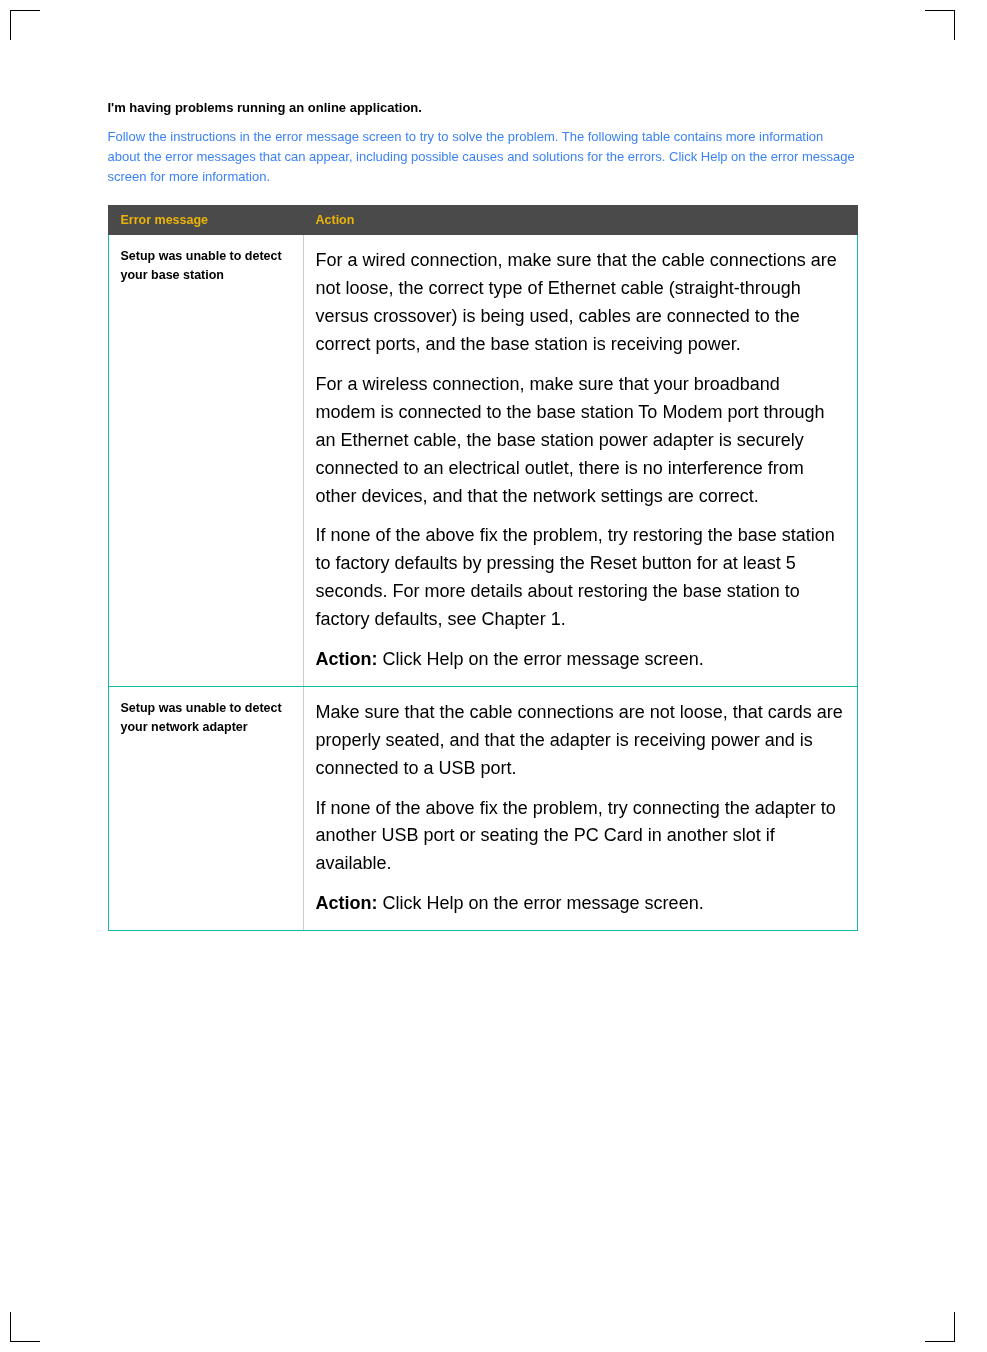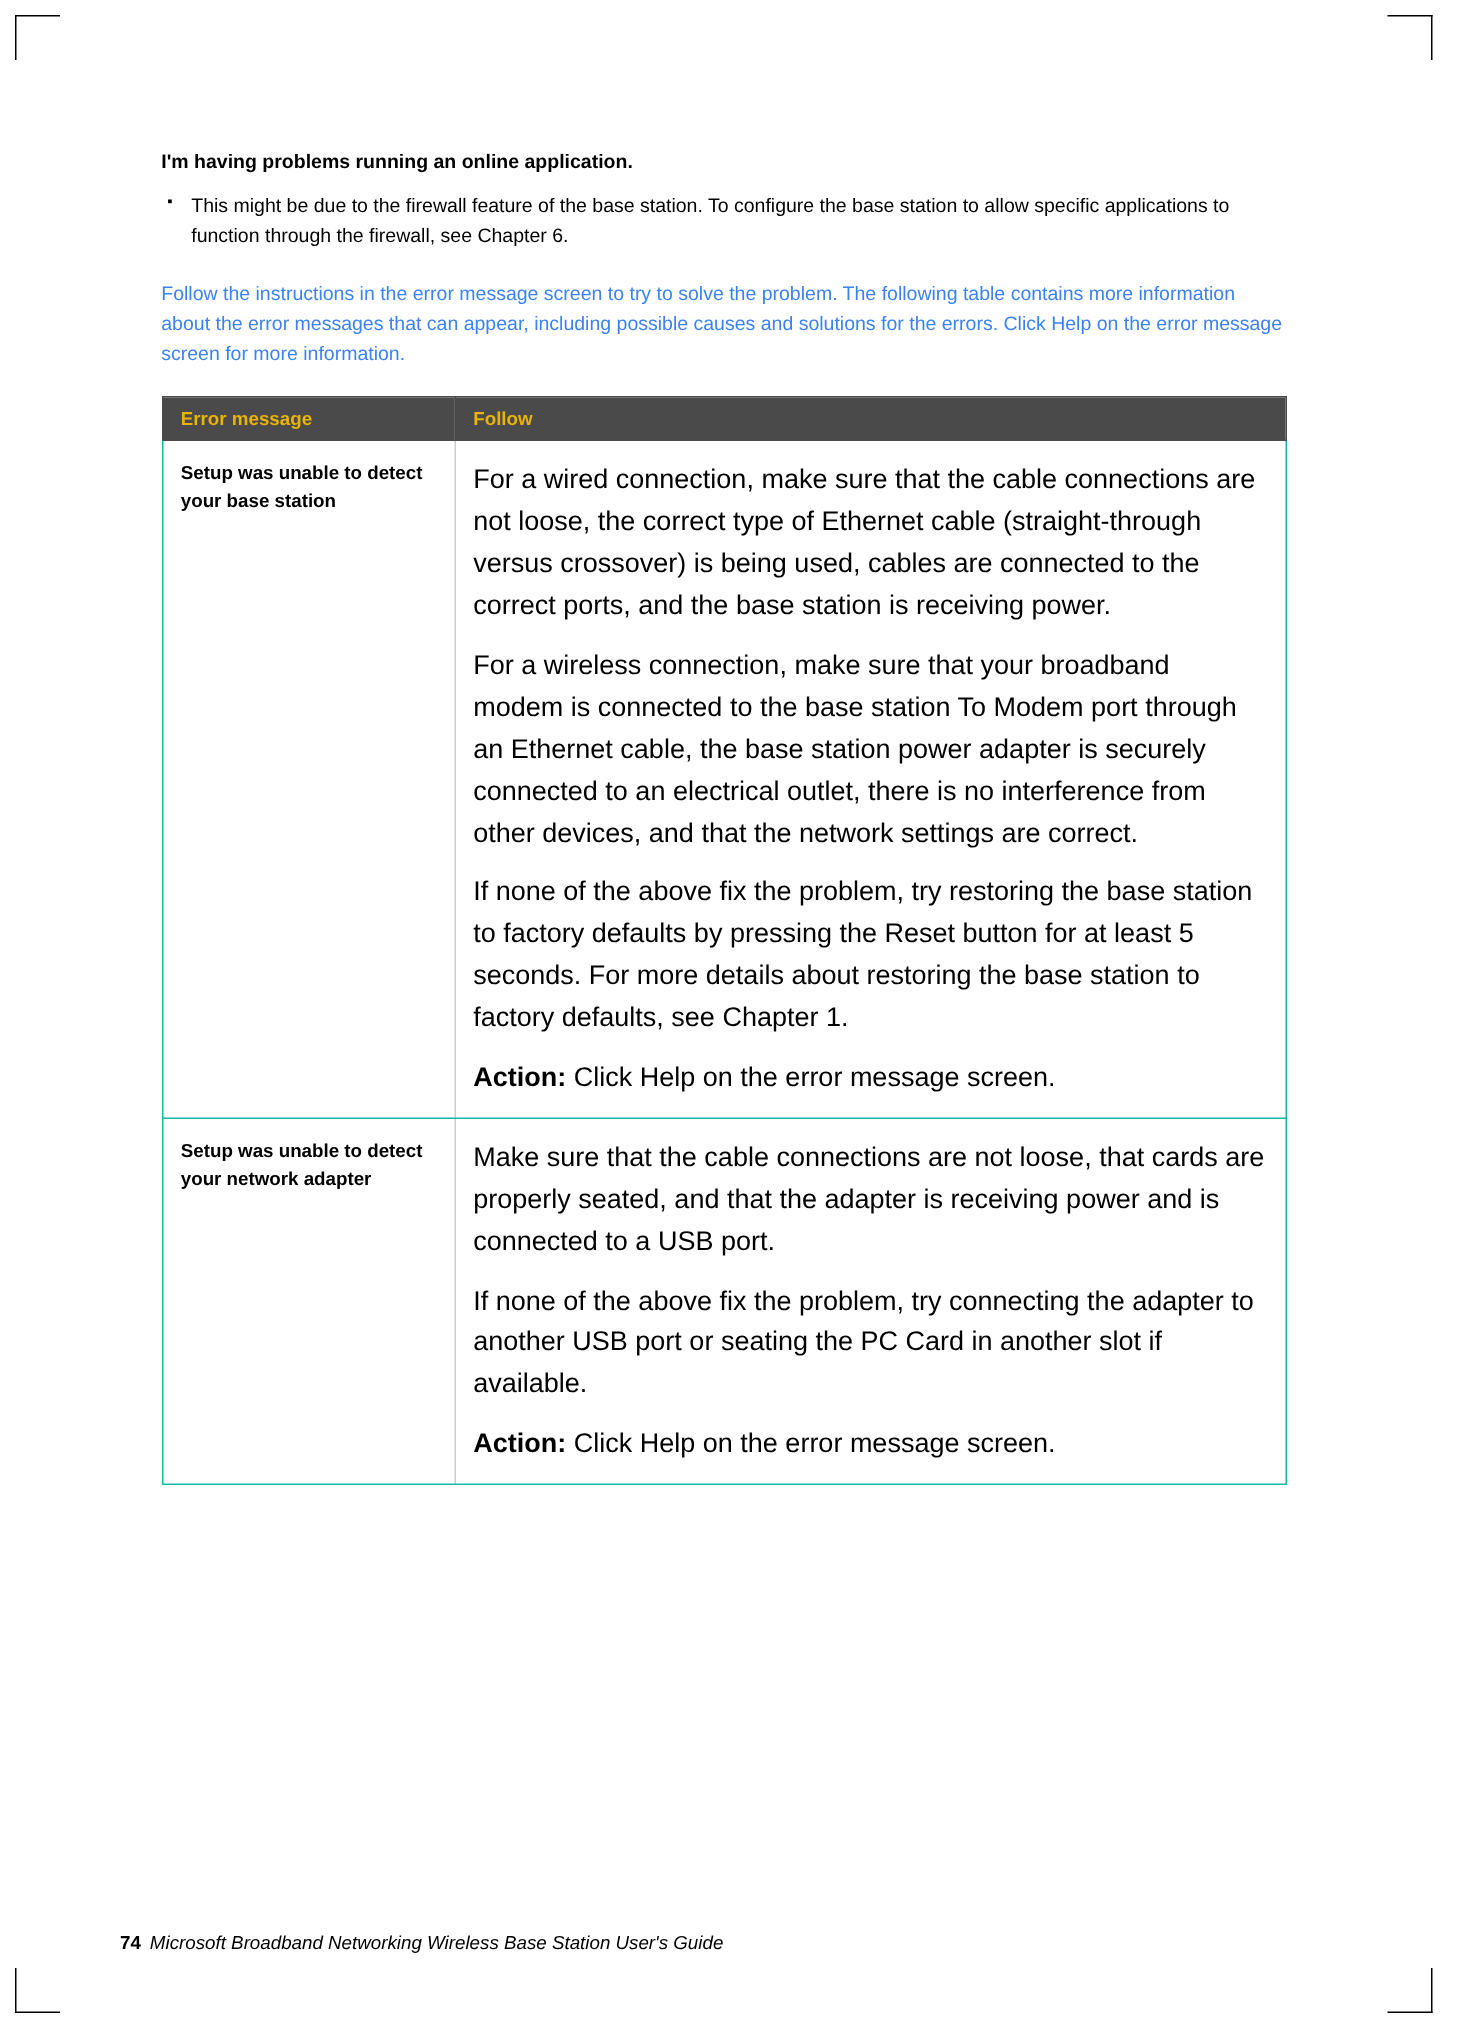--- a/index.html
+++ b/index.html
@@ -178,33 +178,30 @@
 
   <div class="corner-mark corner-tl"></div>
   <div class="corner-mark corner-tr"></div>
   <div class="corner-mark corner-bl"></div>
   <div class="corner-mark corner-br"></div>
 
   <div class="content-area">
 
     <div>
       <p class="section-heading">I'm having problems running an online application.</p>
-      <ul class="bullet-list">
-        <li>This might be due to the firewall feature of the base station. To configure the base station to allow specific applications to function through the firewall, see Chapter 6.</li>
-      </ul>
     </div>
 
     <div>
       <p class="intro-text">Follow the instructions in the error message screen to try to solve the problem. The following table contains more information about the error messages that can appear, including possible causes and solutions for the errors. Click Help on the error message screen for more information.</p>
 
       <table class="error-table">
         <thead>
           <tr>
             <th>Error message</th>
-            <th>Follow</th>
+            <th>Action</th>
           </tr>
         </thead>
         <tbody>
 
           <tr>
             <td>
               <span>Setup was unable to detect your base station</span>
             </td>
             <td>
               <p class="detail-paragraph">For a wired connection, make sure that the cable connections are not loose, the correct type of Ethernet cable (straight-through versus crossover) is being used, cables are connected to the correct ports, and the base station is receiving power.</p>
@@ -228,19 +225,13 @@
                 <span class="action-text">Action:</span>
                 <span> Click Help on the error message screen.</span>
               </p>
             </td>
           </tr>
         </tbody>
       </table>
     </div>
   </div>
 
-  <div class="footer-area">
-    <div class="footer-left">
-      <span class="footer-page-num">74</span>
-      <span class="footer-book-title">Microsoft Broadband Networking Wireless Base Station User's Guide</span>
-    </div>
-  </div>
 </div>
 
 </body></html>

